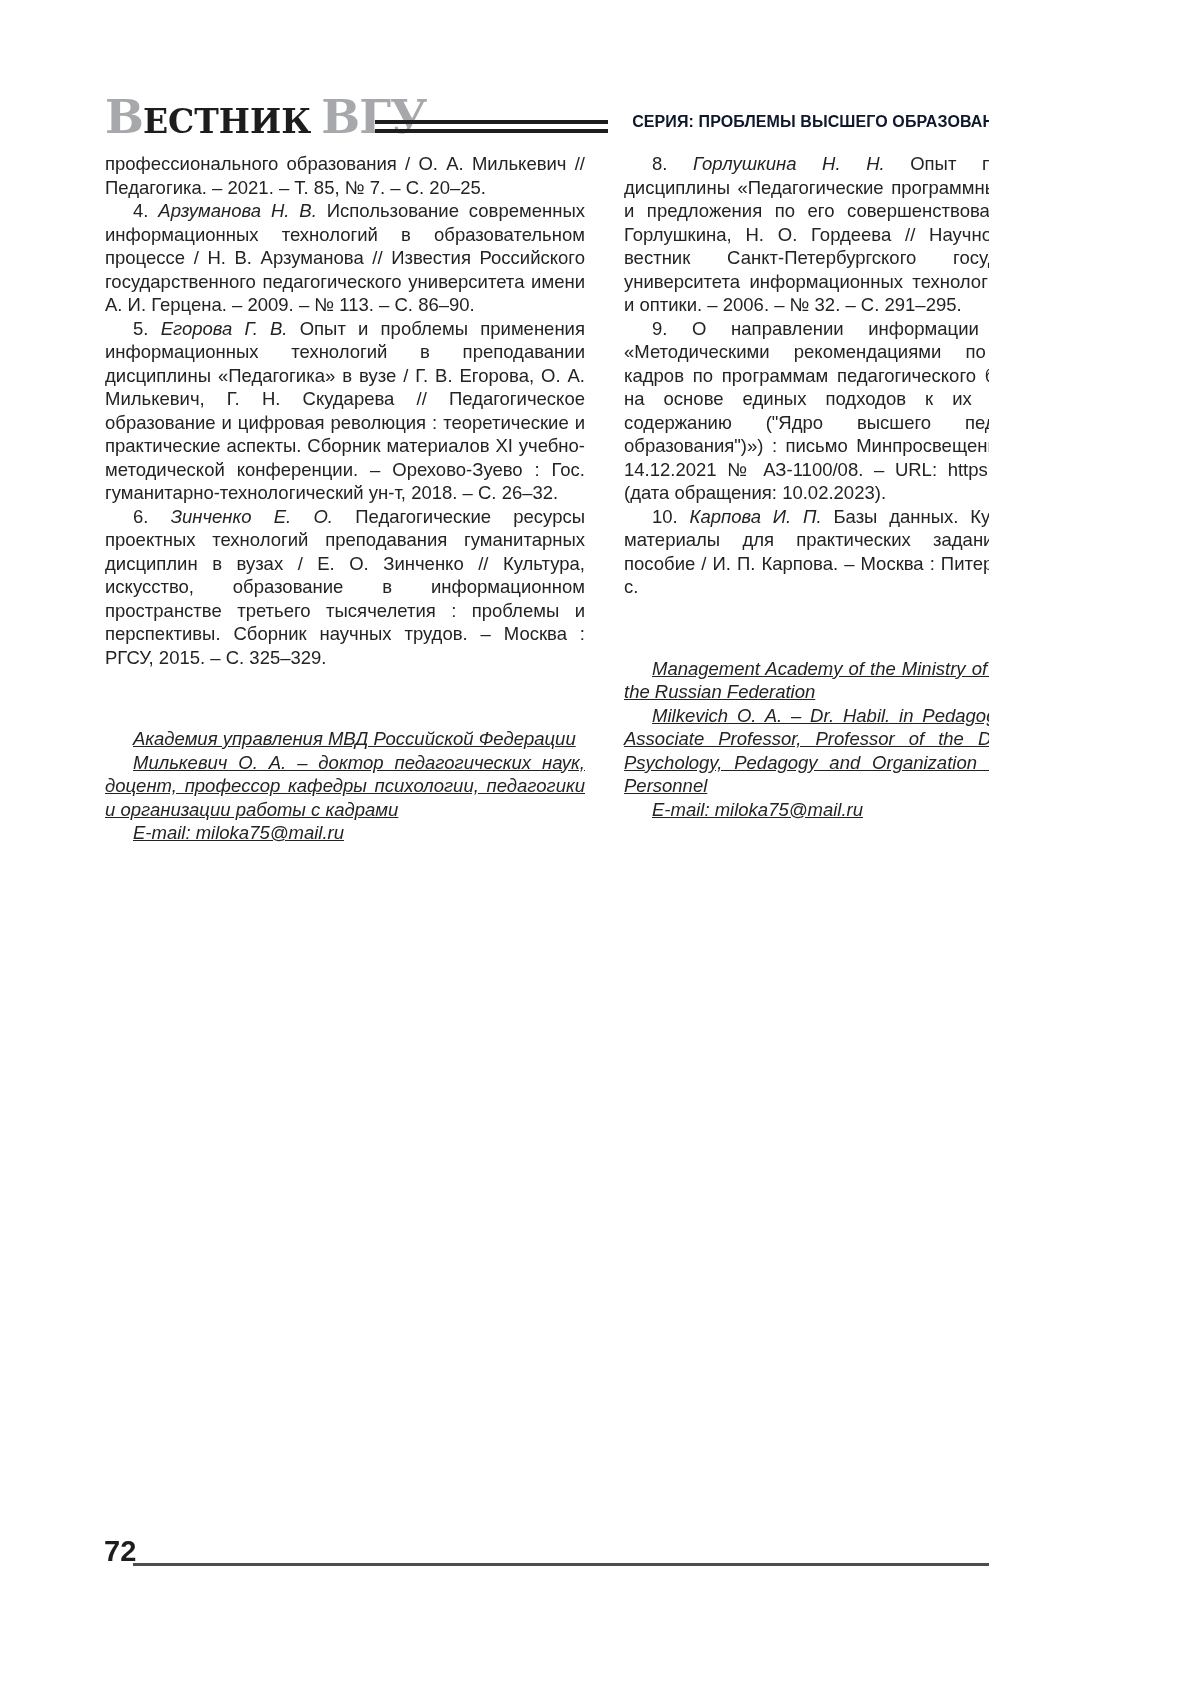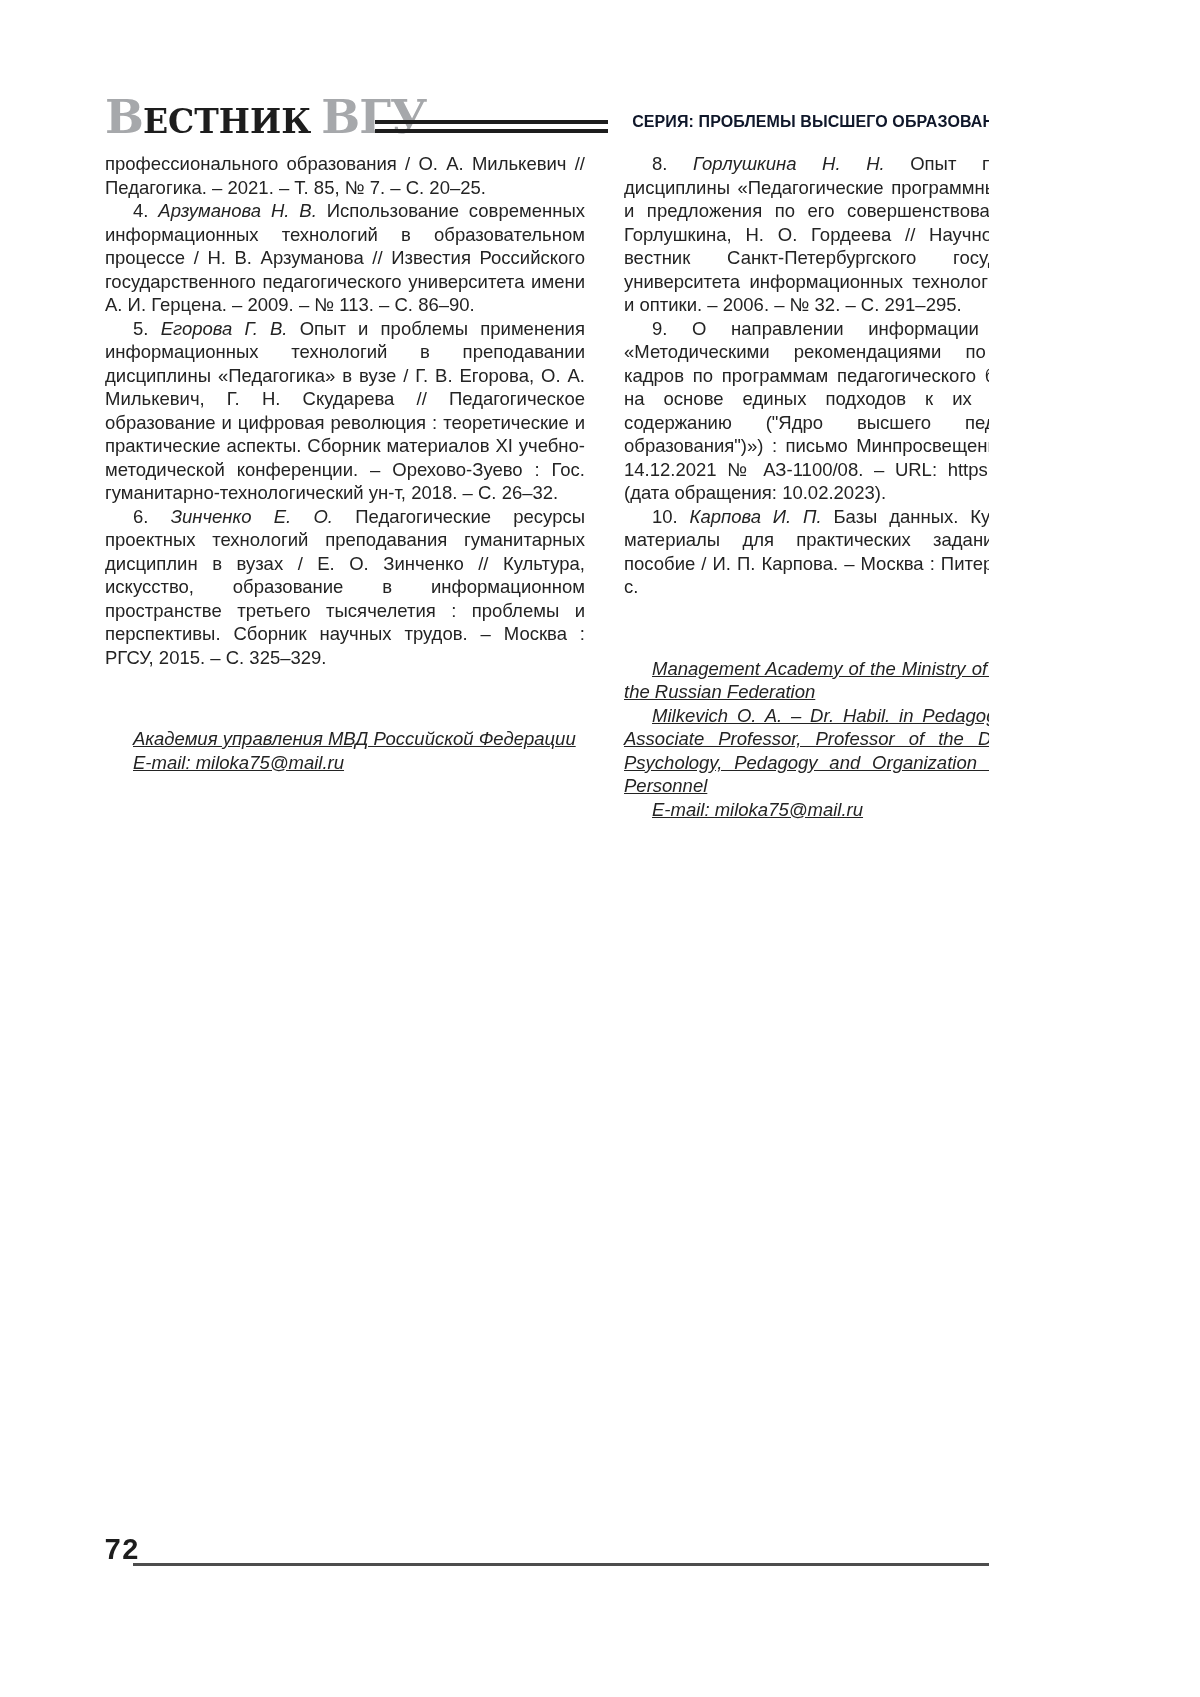--- a/index.html
+++ b/index.html
@@ -24,21 +24,21 @@
              display:grid; grid-template-columns:480px 480px; column-gap:26px;gap:39px; }
   .col { font-size:18.5px; line-height:23.5px; text-align:justify; }
   .col p { margin:0; }
   .ref  { text-indent:28px; }
   .ref.cont { text-indent:0; }
   .ref i { font-style:italic; }
   .aff-block { margin-top:58px; font-style:italic;text-decoration:underline; }
   .aff { text-indent:28px; }
   
   .page-number { position:absolute; left:104px; top:1535px;
-                 font-family:Liberation Mono, monospace; font-weight:bold;
+                 font-family:Liberation Sans, sans-serif; font-weight:bold;
                  font-size:29px; color:#1d1d1d; }
   .footer-rule { position:absolute; left:133px; top:1563px; width:969px; height:3px;
                  background:#4d4d4d; }
 </style>
 </head>
 <body>
 
 <div class="page">
 
   <header class="hdr">
@@ -50,20 +50,21 @@
   </header>
 
   <main class="columns">
     <section class="col">
         <p class="ref cont">профессионального образования / О. А. Милькевич // Педагогика. – 2021. – Т. 85, № 7. – С. 20–25.</p>
         <p class="ref"><span>4. </span><i>Арзуманова Н. В. </i><span>Использование современных информационных технологий в образовательном процессе / Н. В. Арзуманова // Известия Российского государственного педагогического университета имени А. И. Герцена. – 2009. – № 113. – С. 86–90.</span></p>
         <p class="ref"><span>5. </span><i>Егорова Г. В. </i><span>Опыт и проблемы применения информационных технологий в преподавании дисциплины «Педагогика» в вузе / Г. В. Егорова, О. А. Милькевич, Г. Н. Скударева // Педагогическое образование и цифровая революция : теоретические и практические аспекты. Сборник материалов XI учебно-методической конференции. – Орехово-Зуево : Гос. гуманитарно-технологический ун-т, 2018. – С. 26–32.</span></p>
         <p class="ref"><span>6. </span><i>Зинченко Е. О. </i><span>Педагогические ресурсы проектных технологий преподавания гуманитарных дисциплин в вузах / Е. О. Зинченко // Культура, искусство, образование в информационном пространстве третьего тысячелетия : проблемы и перспективы. Сборник научных трудов. – Москва : РГСУ, 2015. – С. 325–329.</span></p>
         <div class="aff-block">
           <p class="aff">Академия управления МВД Российской Федерации</p>
+          <p class="aff">Милькевич О. А. – доктор педагогических наук, доцент, профессор кафедры психологии, педагогики и организации работы с кадрами</p>
           <p class="aff">E-mail: miloka75@mail.ru</p>
         </div>
       </section>
     <section class="col">
         <p class="ref"><span>8. </span><i>Горлушкина Н. Н. </i><span>Опыт преподавания дисциплины «Педагогические программные средства» и предложения по его совершенствованию / Н. Н. Горлушкина, Н. О. Гордеева // Научно-технический вестник Санкт-Петербургского государственного университета информационных технологий, механики и оптики. – 2006. – № 32. – С. 291–295.</span></p>
         <p class="ref"><span>9. </span><span>О направлении информации (вместе с «Методическими рекомендациями по подготовке кадров по программам педагогического бакалавриата на основе единых подходов к их структуре и содержанию ("Ядро высшего педагогического образования")») : письмо Минпросвещения России от 14.12.2021 № АЗ-1100/08. – URL: https://(legalacts.ru (дата обращения: 10.02.2023).</span></p>
         <p class="ref"><span>10. </span><i>Карпова И. П. </i><span>Базы данных. Курс лекций и материалы для практических заданий. Учебное пособие / И. П. Карпова. – Москва : Питер, 2013. – 240 с.</span></p>
         <div class="aff-block">
           <p class="aff">Management Academy of the Ministry of the Interior of the Russian Federation</p>
           <p class="aff">Milkevich O. A. – Dr. Habil. in Pedagogical Science, Associate Professor, Professor of the Department of Psychology, Pedagogy and Organization of Work with Personnel</p>

